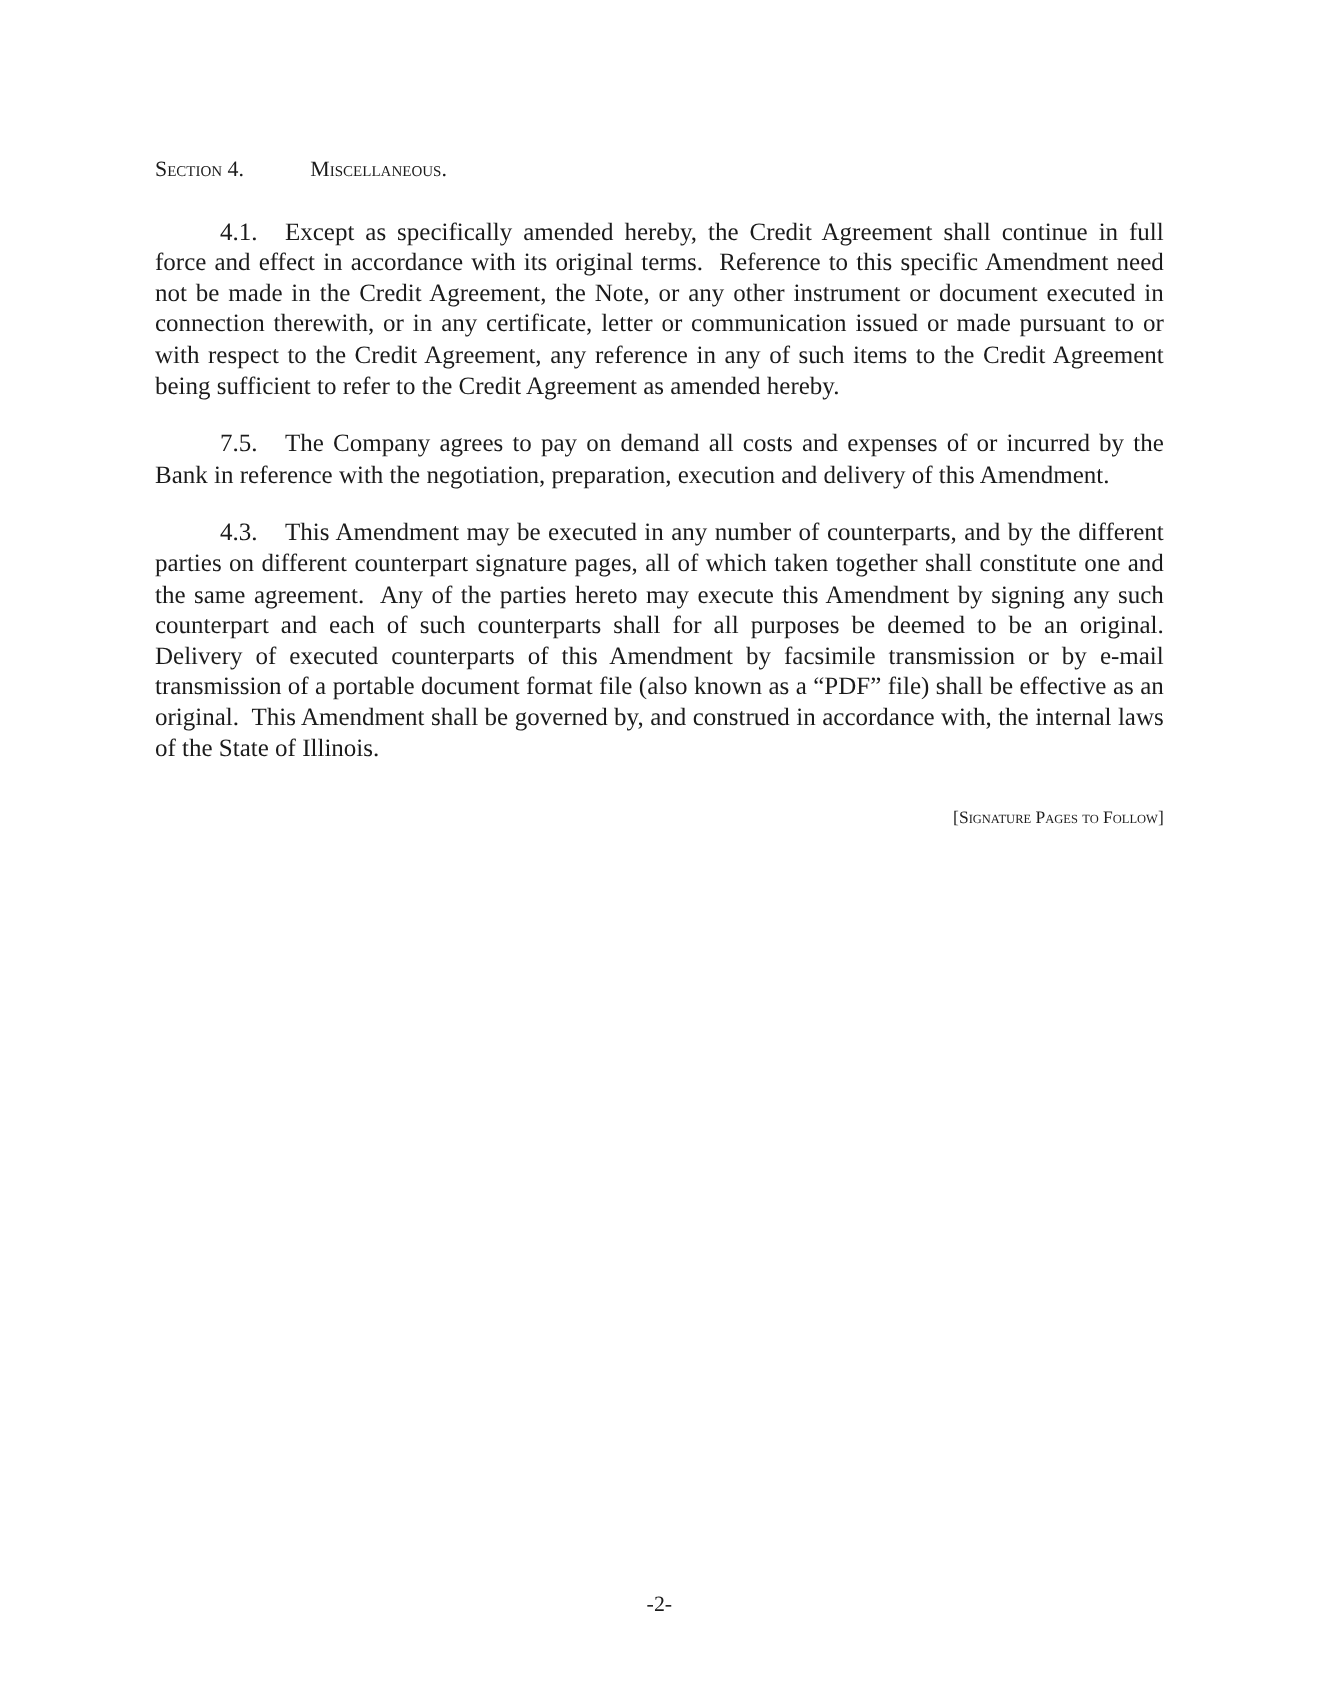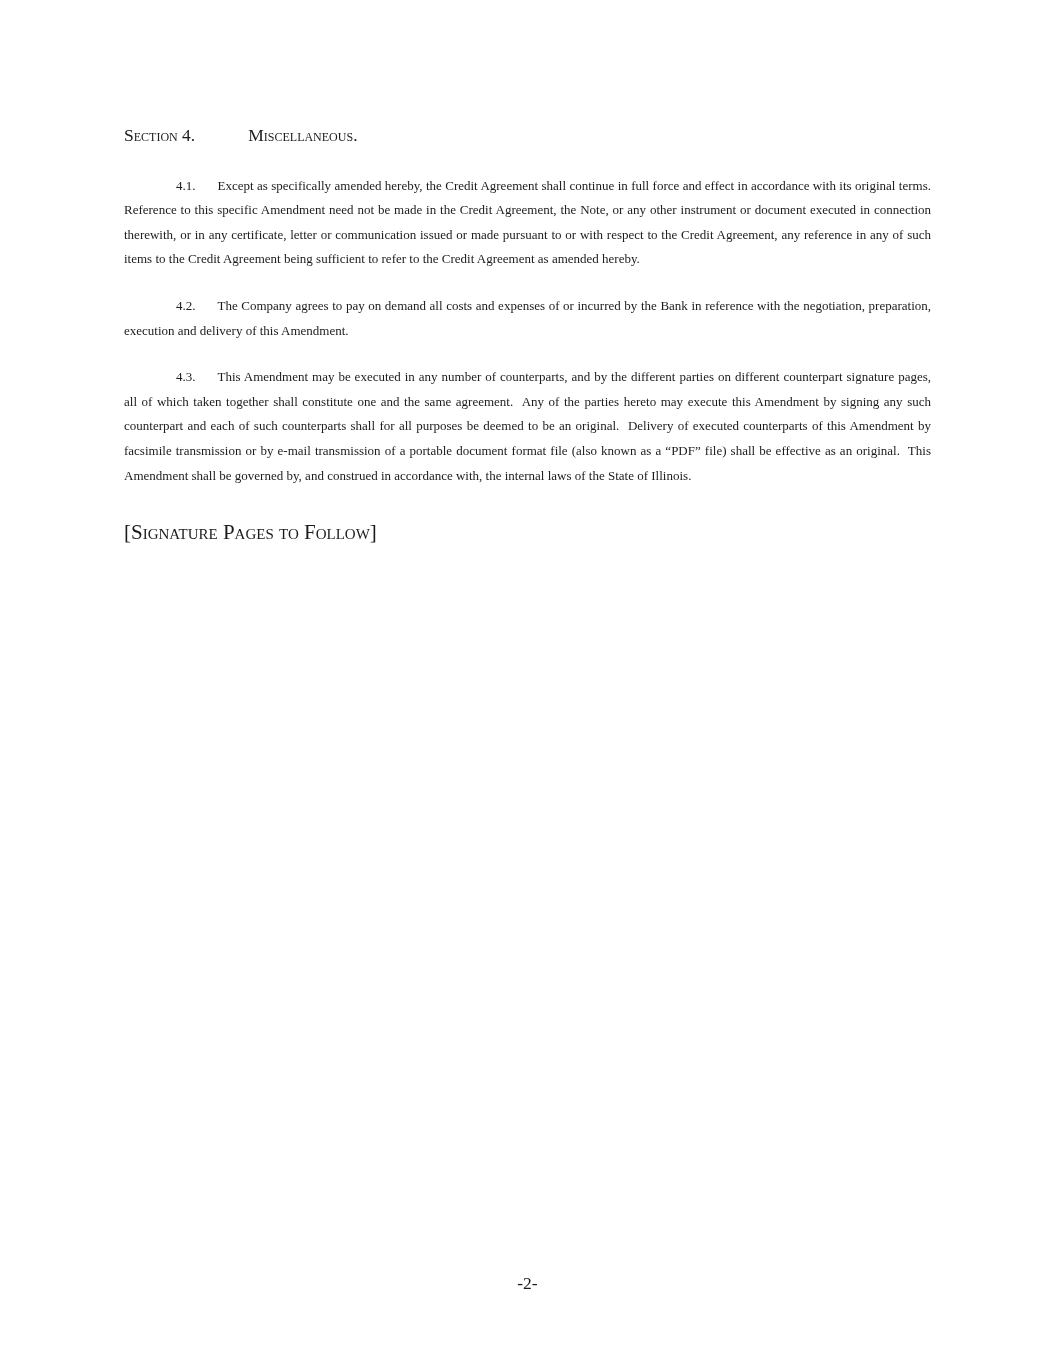--- a/index.html
+++ b/index.html
@@ -28,35 +28,35 @@
     line-height: 24.6px;
     font-weight: normal;
     font-variant: small-caps;
   }
   .htab {
     display: inline-block;
     width: 53px;
   }
   .para {
     margin: 22px 0 0 0;
-    font-size: 13px;
+    font-size: 20px;
     line-height: 24.6px;
     text-align: justify;
     text-indent: 52px;
     white-space: pre-wrap;
   }
   .ptab {
     display: inline-block;
     width: 22px;
   }
   .signature-note {
     margin: 32px 0 0 0;
-    font-size: 21px;
+    font-size: 14px;
     line-height: 24.6px;
-    text-align: left;
+    text-align: right;
     text-indent: 0;
     font-variant: small-caps;
   }
   .page-number {
     position: absolute;
     left: 0;
     right: 0;
     top: 1271px;
     text-align: center;
     font-size: 17.5px;
@@ -66,21 +66,21 @@
 </head>
 <body>
 
 <div class="page">
   <div class="content">
 
     <h2 class="section-heading"><span>Section 4.</span><span class="htab"></span><span>Miscellaneous.</span></h2>
 
     <p class="para"><span>4.1.</span><span class="ptab"></span><span>Except as specifically amended hereby, the Credit Agreement shall continue in full force and effect in accordance with its original terms.  Reference to this specific Amendment need not be made in the Credit Agreement, the Note, or any other instrument or document executed in connection therewith, or in any certificate, letter or communication issued or made pursuant to or with respect to the Credit Agreement, any reference in any of such items to the Credit Agreement being sufficient to refer to the Credit Agreement as amended hereby.</span></p>
 
-    <p class="para"><span>4.2.</span><span class="ptab"></span><span>The Company agrees to pay on demand all costs and expenses of or incurred by the Bank in reference with the negotiation, preparation, execution and delivery of this Amendment.</span></p>
+    <p class="para"><span>7.5.</span><span class="ptab"></span><span>The Company agrees to pay on demand all costs and expenses of or incurred by the Bank in reference with the negotiation, preparation, execution and delivery of this Amendment.</span></p>
 
     <p class="para"><span>4.3.</span><span class="ptab"></span><span>This Amendment may be executed in any number of counterparts, and by the different parties on different counterpart signature pages, all of which taken together shall constitute one and the same agreement.  Any of the parties hereto may execute this Amendment by signing any such counterpart and each of such counterparts shall for all purposes be deemed to be an original.  Delivery of executed counterparts of this Amendment by facsimile transmission or by e-mail transmission of a portable document format file (also known as a “PDF” file) shall be effective as an original.  This Amendment shall be governed by, and construed in accordance with, the internal laws of the State of Illinois.</span></p>
 
     <p class="para signature-note">[Signature Pages to Follow]</p>
 
   </div>
 
   <div class="page-number">-2-</div>
 </div>
 

